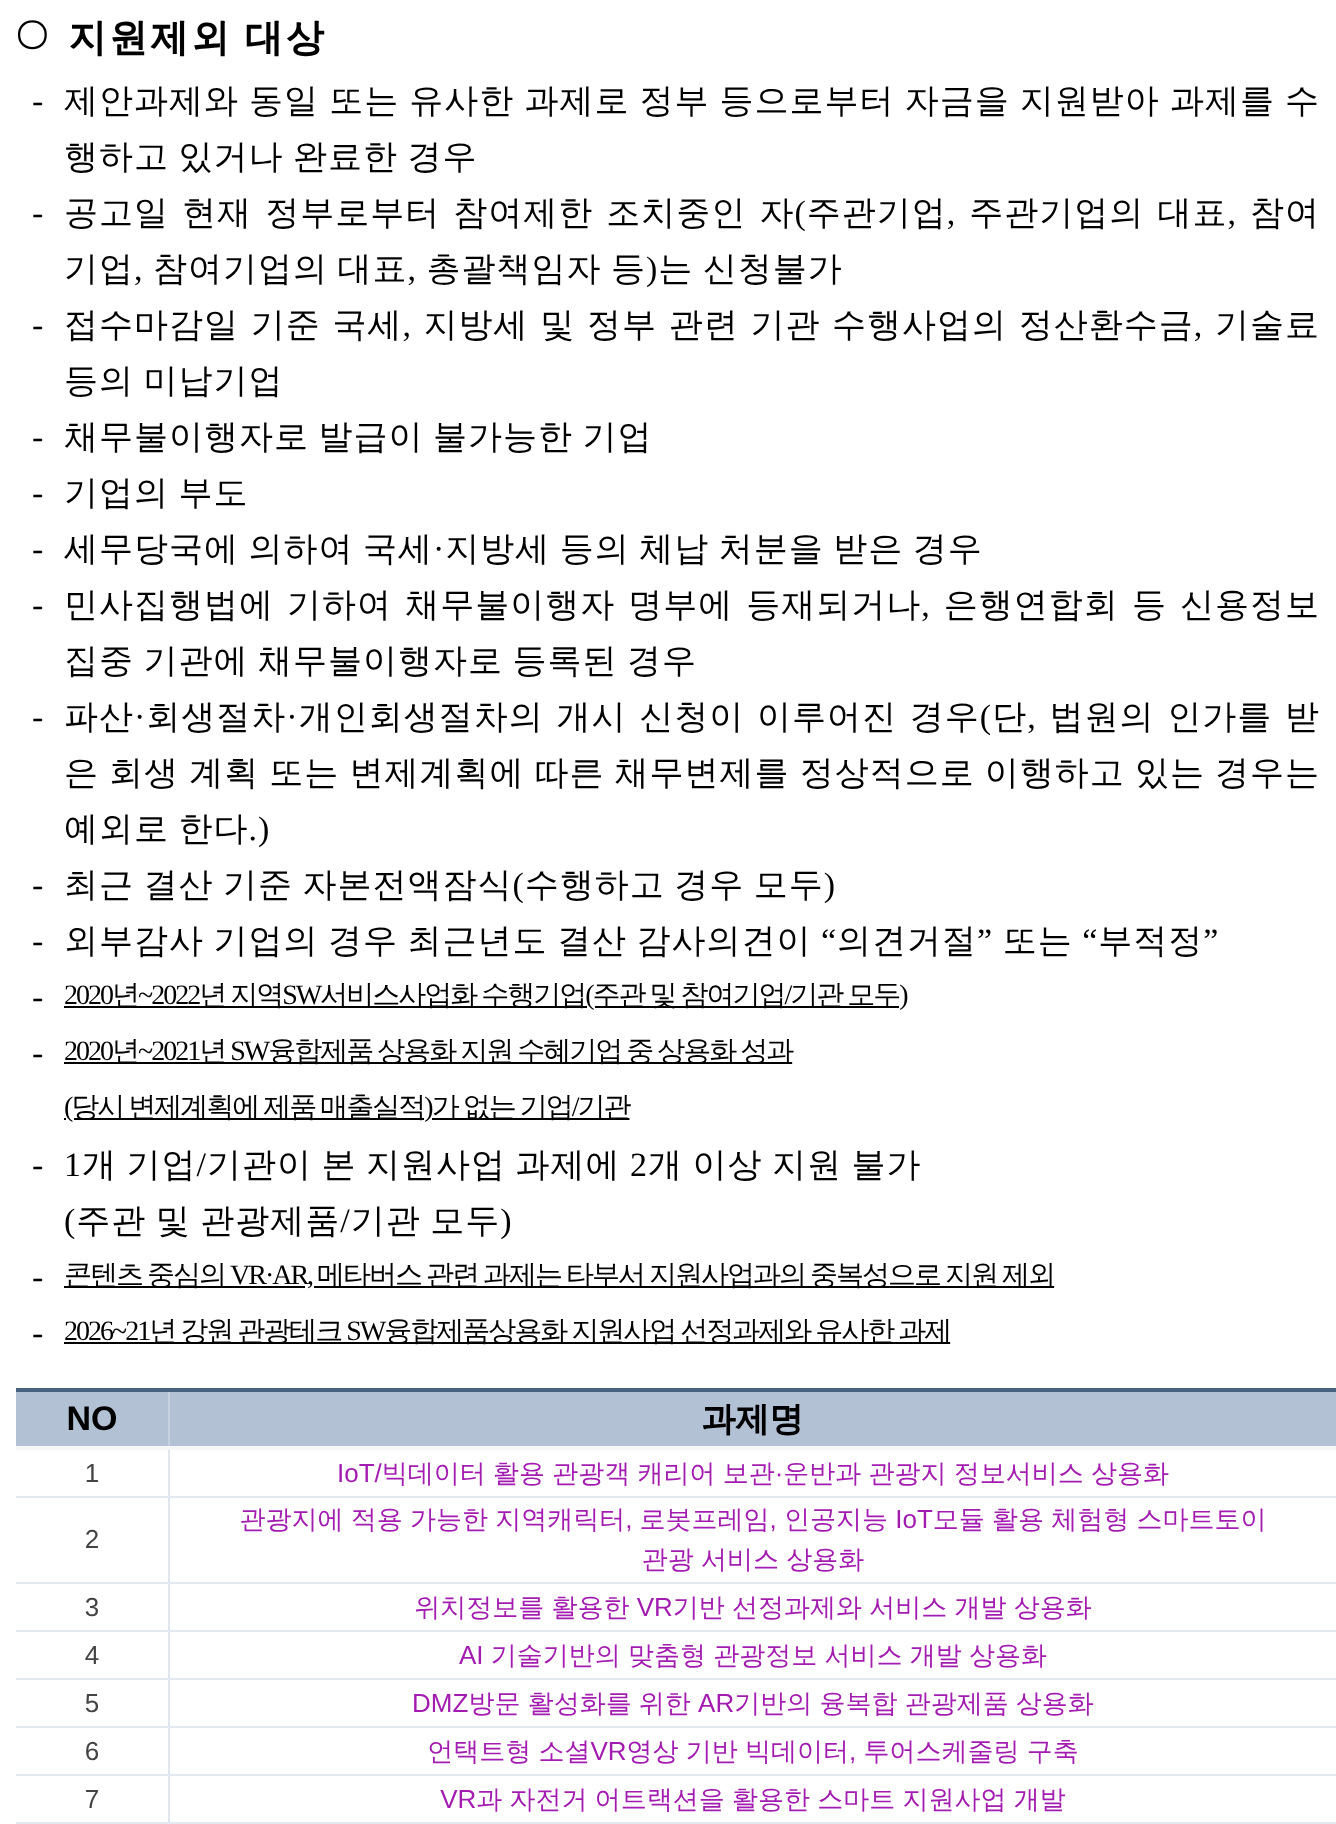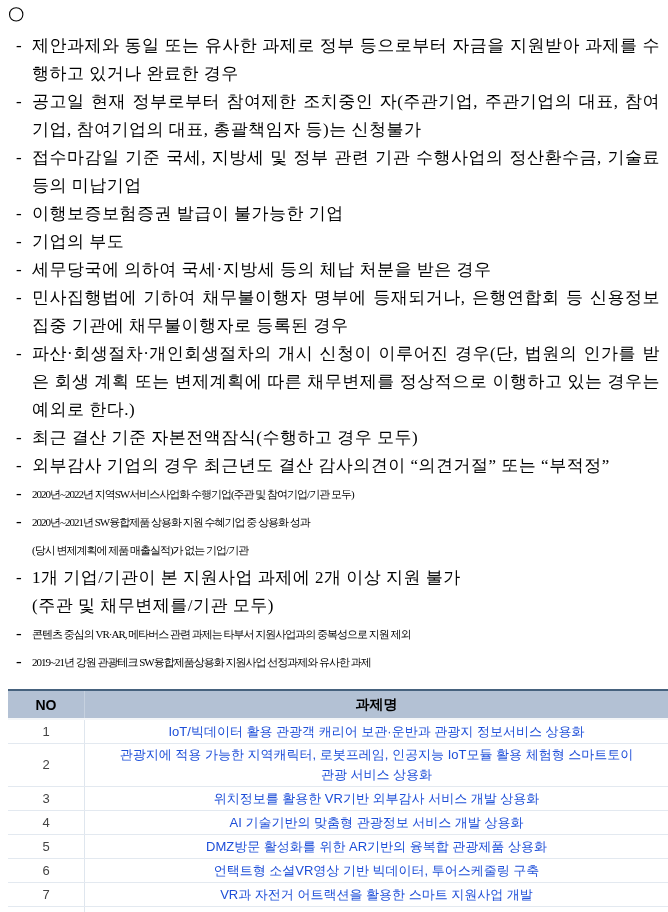--- a/index.html
+++ b/index.html
@@ -25,72 +25,74 @@
   }
   ul.exclusion-list .dash{flex:0 0 16px;text-align:left;}
   ul.exclusion-list .text{
     flex:1;
     text-align:justify;
     white-space:pre-line;
     letter-spacing:0.5px;
   }
   ul.exclusion-list li.condensed .text{
     letter-spacing:-1px;
-    font-size:11px;
+    font-size:14px;
+    text-decoration:underline;
   }
 
   table.project-table{
     width:660px;margin:13px auto 0 auto;
     border-collapse:collapse;table-layout:fixed;
     font-family:"Liberation Sans","DejaVu Sans",sans-serif;
     border-top:2px solid #46627e;
     border-bottom:1px solid #b7c3d2;
   }
   table.project-table th{
     background:#b3c1d4;
-    font-size:14px;font-weight:bold;color:#000;
+    font-size:17px;font-weight:bold;color:#000;
     height:25px;padding:1px 4px;
     border-bottom:2px solid #f4f6f8;
   }
   table.project-table th.col-no{width:68px;border-right:1px solid #c6d1df;}
   table.project-table td{
-    font-size:13px;color:#1d4ed8;text-align:center;
+    font-size:13px;color:#a21caf;text-align:center;
     height:21px;padding:1px 6px;
     border-bottom:1px solid #e3e9f0;
     line-height:20px;
   }
   table.project-table td.col-no{border-right:1px solid #dfe6ee;color:#444;}
   table.project-table td.col-title{white-space:pre-line;}
   table.project-table tbody tr:last-child td{border-bottom:none;}
 </style>
 </head>
 <body>
 
 <div class="page">
 
   <div class="doc-title">
     <span class="bullet">〇</span>
+    <span class="title-text">지원제외 대상</span>
   </div>
 
   <ul class="exclusion-list">
     <li>
         <span class="dash">-</span>
         <span class="text">제안과제와 동일 또는 유사한 과제로 정부 등으로부터 자금을 지원받아 과제를 수행하고 있거나 완료한 경우</span>
       </li>
     <li>
         <span class="dash">-</span>
         <span class="text">공고일 현재 정부로부터 참여제한 조치중인 자(주관기업, 주관기업의 대표, 참여기업, 참여기업의 대표, 총괄책임자 등)는 신청불가</span>
       </li>
     <li>
         <span class="dash">-</span>
         <span class="text">접수마감일 기준 국세, 지방세 및 정부 관련 기관 수행사업의 정산환수금, 기술료 등의 미납기업</span>
       </li>
     <li>
         <span class="dash">-</span>
-        <span class="text">이행보증보험증권 발급이 불가능한 기업</span>
+        <span class="text">채무불이행자로 발급이 불가능한 기업</span>
       </li>
     <li>
         <span class="dash">-</span>
         <span class="text">기업의 부도</span>
       </li>
     <li>
         <span class="dash">-</span>
         <span class="text">세무당국에 의하여 국세·지방세 등의 체납 처분을 받은 경우</span>
       </li>
     <li>
@@ -114,29 +116,29 @@
         <span class="text">2020년~2022년 지역SW서비스사업화 수행기업(주관 및 참여기업/기관 모두)</span>
       </li>
     <li class="condensed">
         <span class="dash">-</span>
         <span class="text">2020년~2021년 SW융합제품 상용화 지원 수혜기업 중 상용화 성과
 (당시 변제계획에 제품 매출실적)가 없는 기업/기관</span>
       </li>
     <li>
         <span class="dash">-</span>
         <span class="text">1개 기업/기관이 본 지원사업 과제에 2개 이상 지원 불가
-(주관 및 채무변제를/기관 모두)</span>
+(주관 및 관광제품/기관 모두)</span>
       </li>
     <li class="condensed">
         <span class="dash">-</span>
         <span class="text">콘텐츠 중심의 VR·AR, 메타버스 관련 과제는 타부서 지원사업과의 중복성으로 지원 제외</span>
       </li>
     <li class="condensed">
         <span class="dash">-</span>
-        <span class="text">2019~21년 강원 관광테크 SW융합제품상용화 지원사업 선정과제와 유사한 과제</span>
+        <span class="text">2026~21년 강원 관광테크 SW융합제품상용화 지원사업 선정과제와 유사한 과제</span>
       </li>
   </ul>
 
   <table class="project-table">
     <thead>
       <tr>
         <th class="col-no">NO</th>
         <th class="col-title">과제명</th>
       </tr>
     </thead>
@@ -145,21 +147,21 @@
           <td class="col-no">1</td>
           <td class="col-title">IoT/빅데이터 활용 관광객 캐리어 보관·운반과 관광지 정보서비스 상용화</td>
         </tr>
       <tr>
           <td class="col-no">2</td>
           <td class="col-title">관광지에 적용 가능한 지역캐릭터, 로봇프레임, 인공지능 IoT모듈 활용 체험형 스마트토이
 관광 서비스 상용화</td>
         </tr>
       <tr>
           <td class="col-no">3</td>
-          <td class="col-title">위치정보를 활용한 VR기반 외부감사 서비스 개발 상용화</td>
+          <td class="col-title">위치정보를 활용한 VR기반 선정과제와 서비스 개발 상용화</td>
         </tr>
       <tr>
           <td class="col-no">4</td>
           <td class="col-title">AI 기술기반의 맞춤형 관광정보 서비스 개발 상용화</td>
         </tr>
       <tr>
           <td class="col-no">5</td>
           <td class="col-title">DMZ방문 활성화를 위한 AR기반의 융복합 관광제품 상용화</td>
         </tr>
       <tr>

